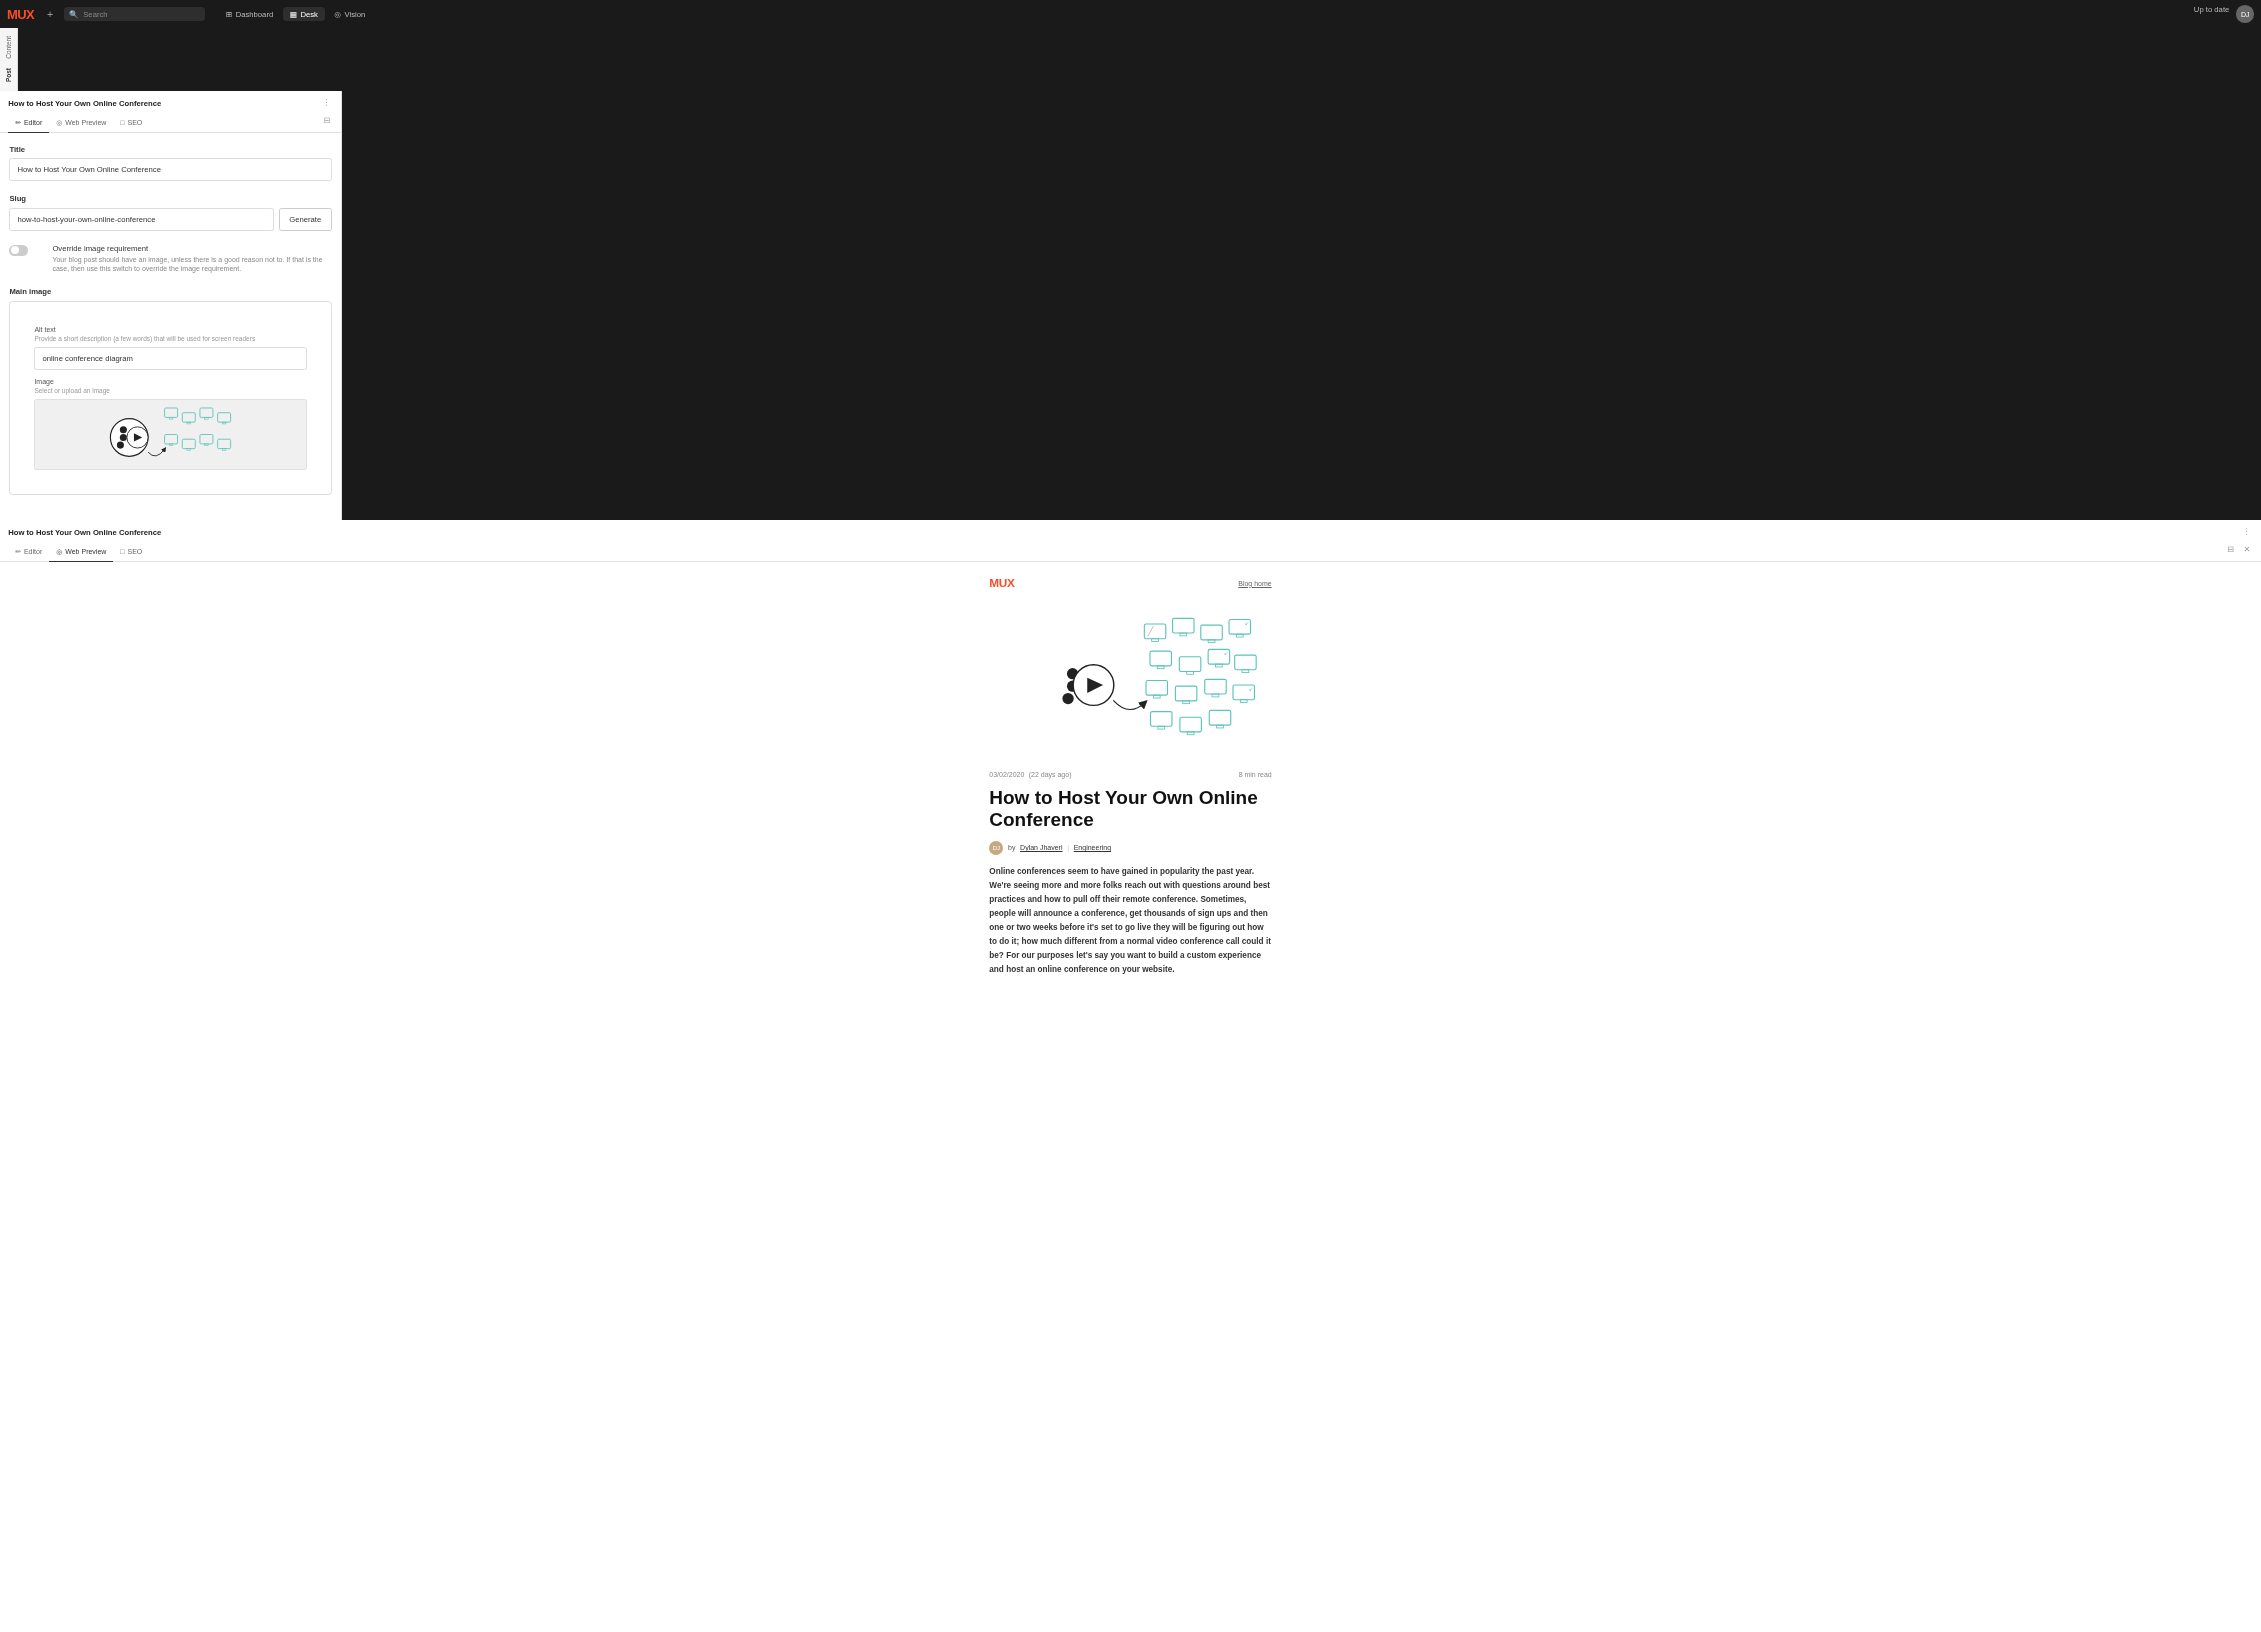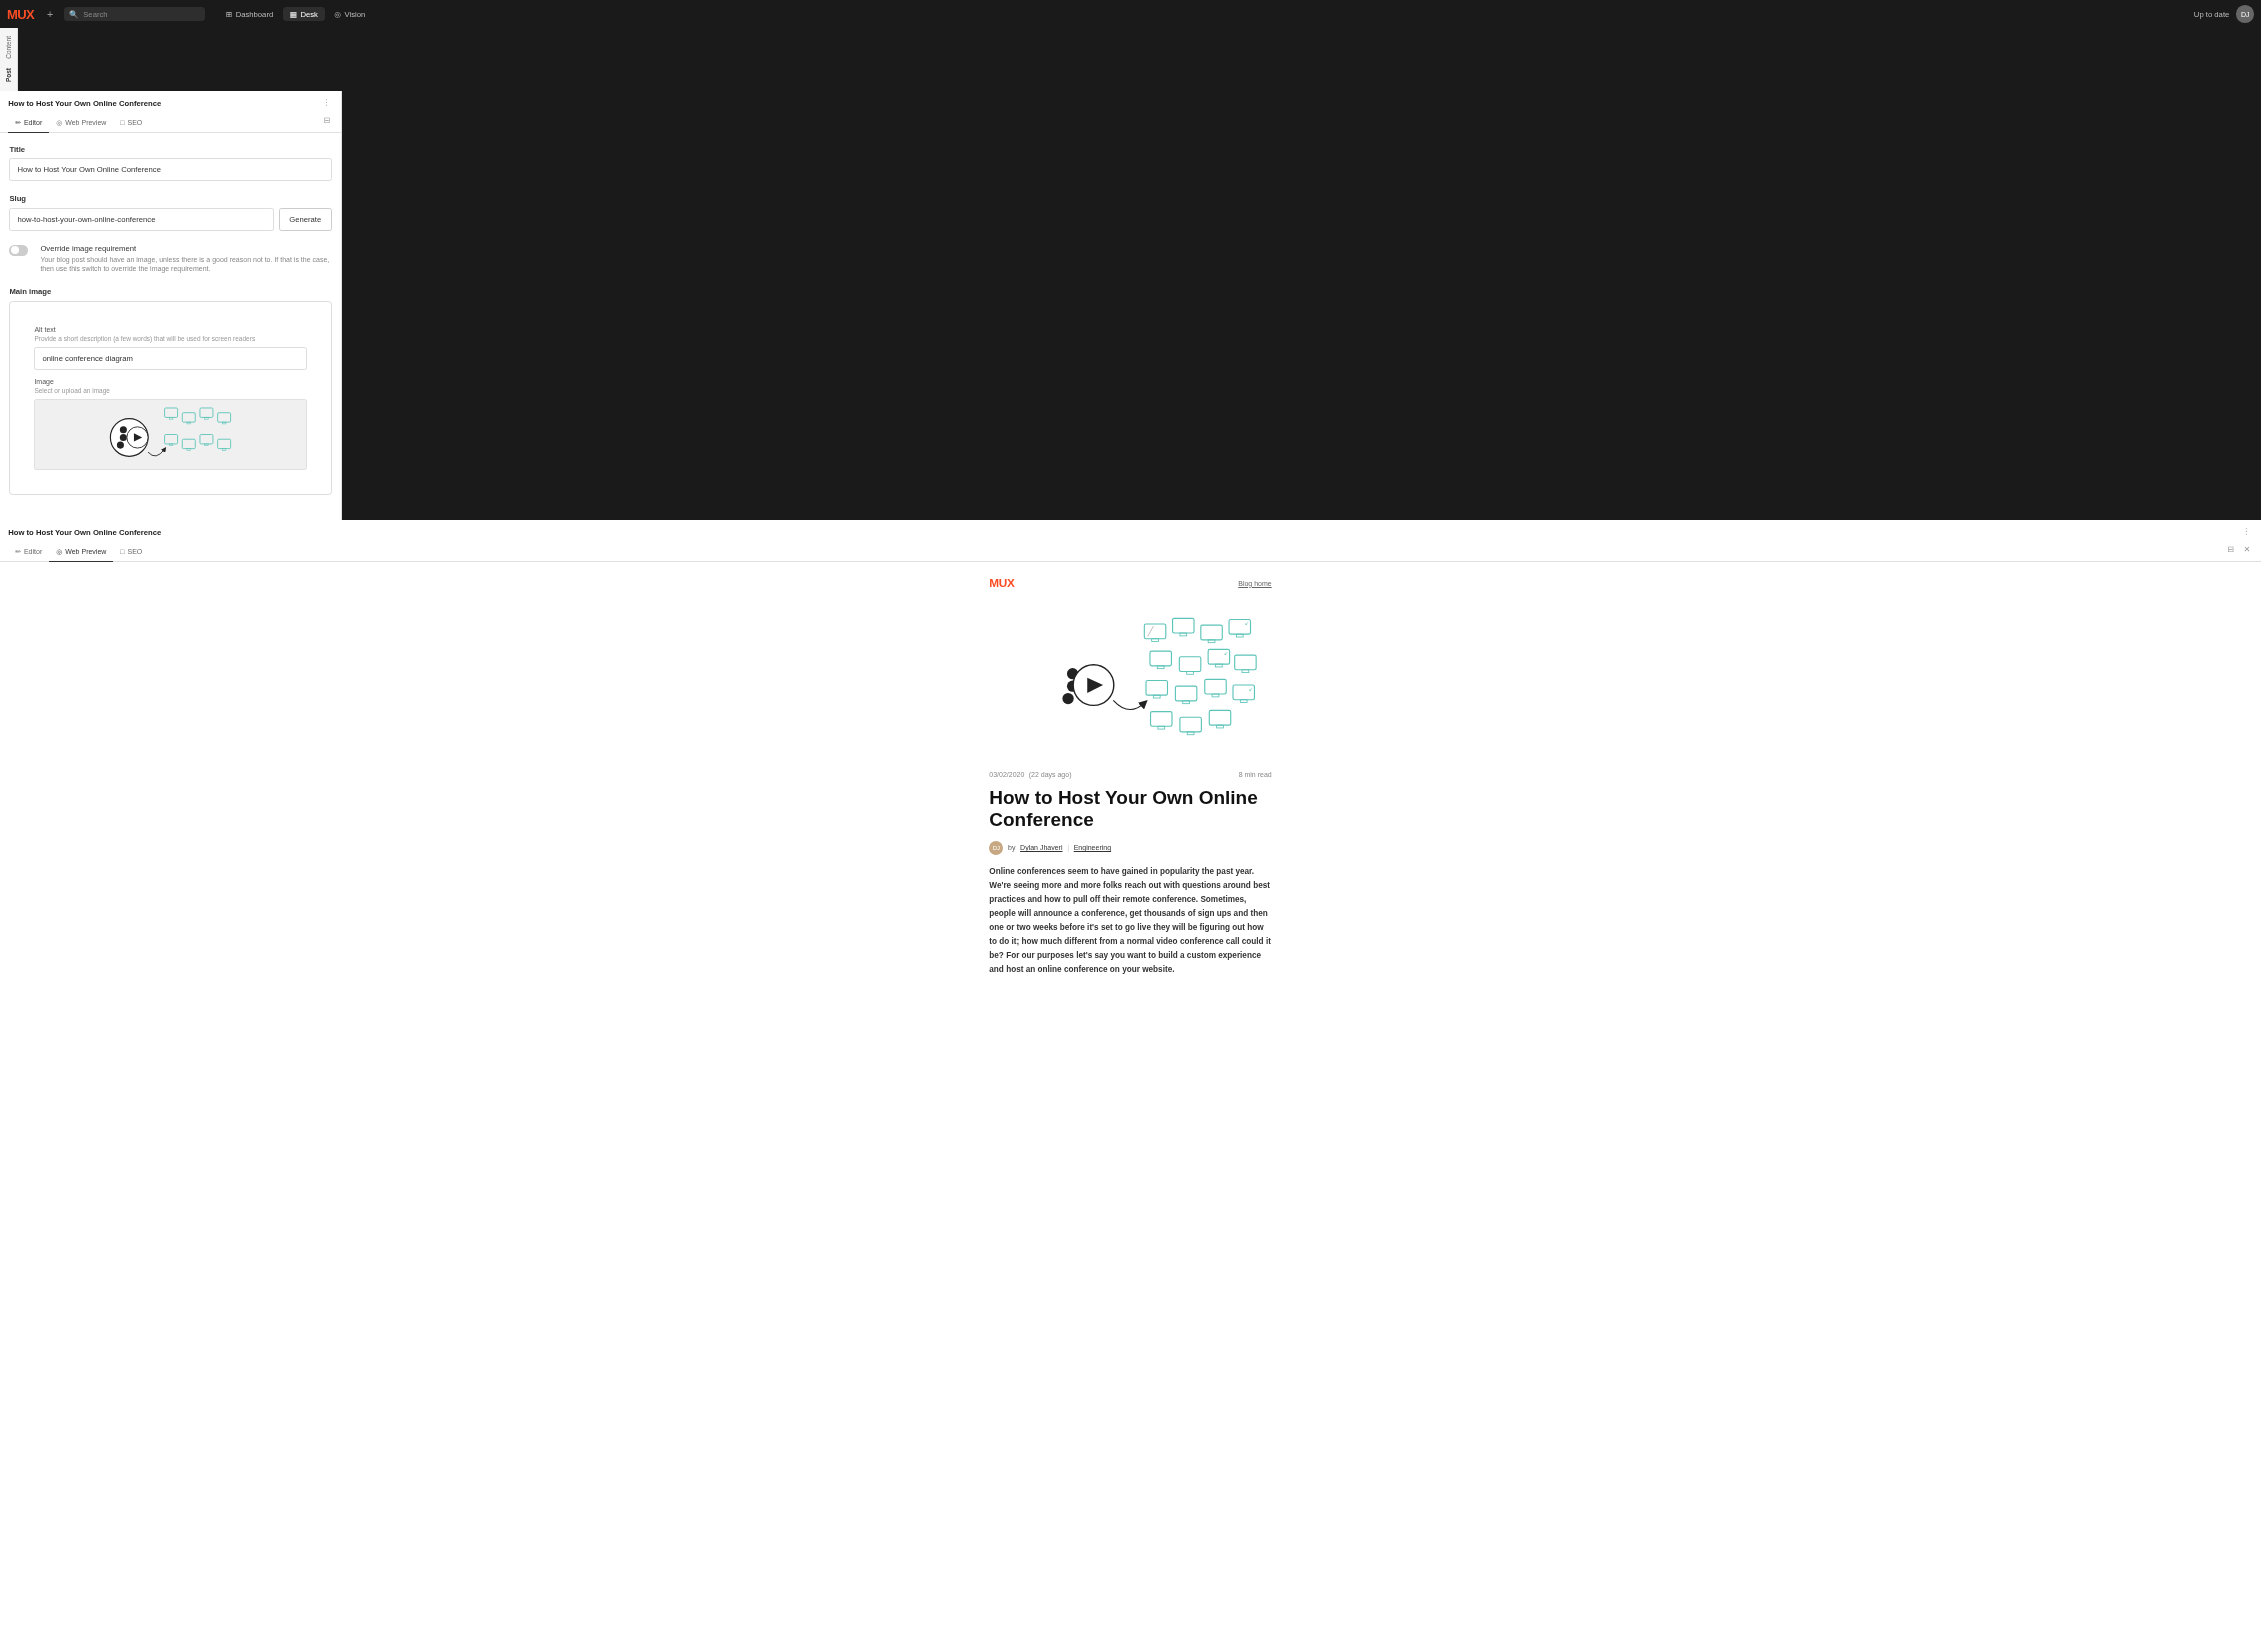--- a/index.html
+++ b/index.html
@@ -59,21 +59,21 @@
       cursor: pointer;
       text-decoration: none;
     }
     .nav-link.active {
       background: #2e2e2e;
       color: #fff;
     }
     .nav-right {
       margin-left: auto;
       display: flex;
-      align-items: center;
+      align-items: flex-start;
       gap: 7px;
       color: #bbb;
       font-size: 7.7px;
     }
     .avatar {
       width: 17.7px;
       height: 17.7px;
       border-radius: 50%;
       background: #666;
       overflow: hidden;
@@ -283,21 +283,21 @@
       border: 0.6px solid #ccc;
       border-radius: 2.4px;
       font-size: 7.7px;
       cursor: pointer;
       color: #333;
     }
 
     .override-row {
       display: flex;
       align-items: flex-start;
-      gap: 12px;
+      gap: 24px;
       margin-bottom: 13px;
     }
     .toggle {
       width: 19px;
       height: 10.6px;
       background: #ccc;
       border-radius: 5.3px;
       position: relative;
       cursor: pointer;
       flex-shrink: 0;

